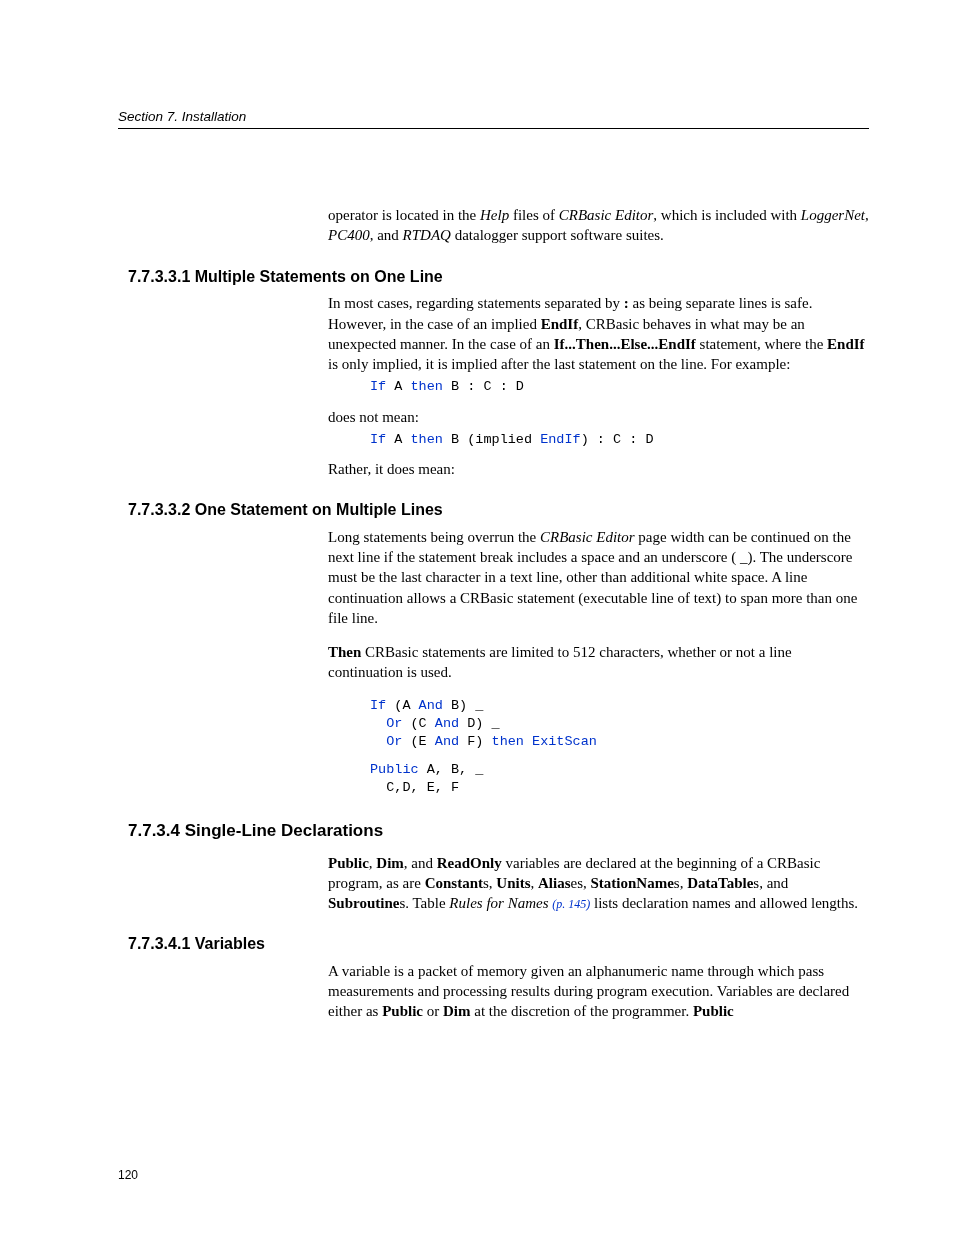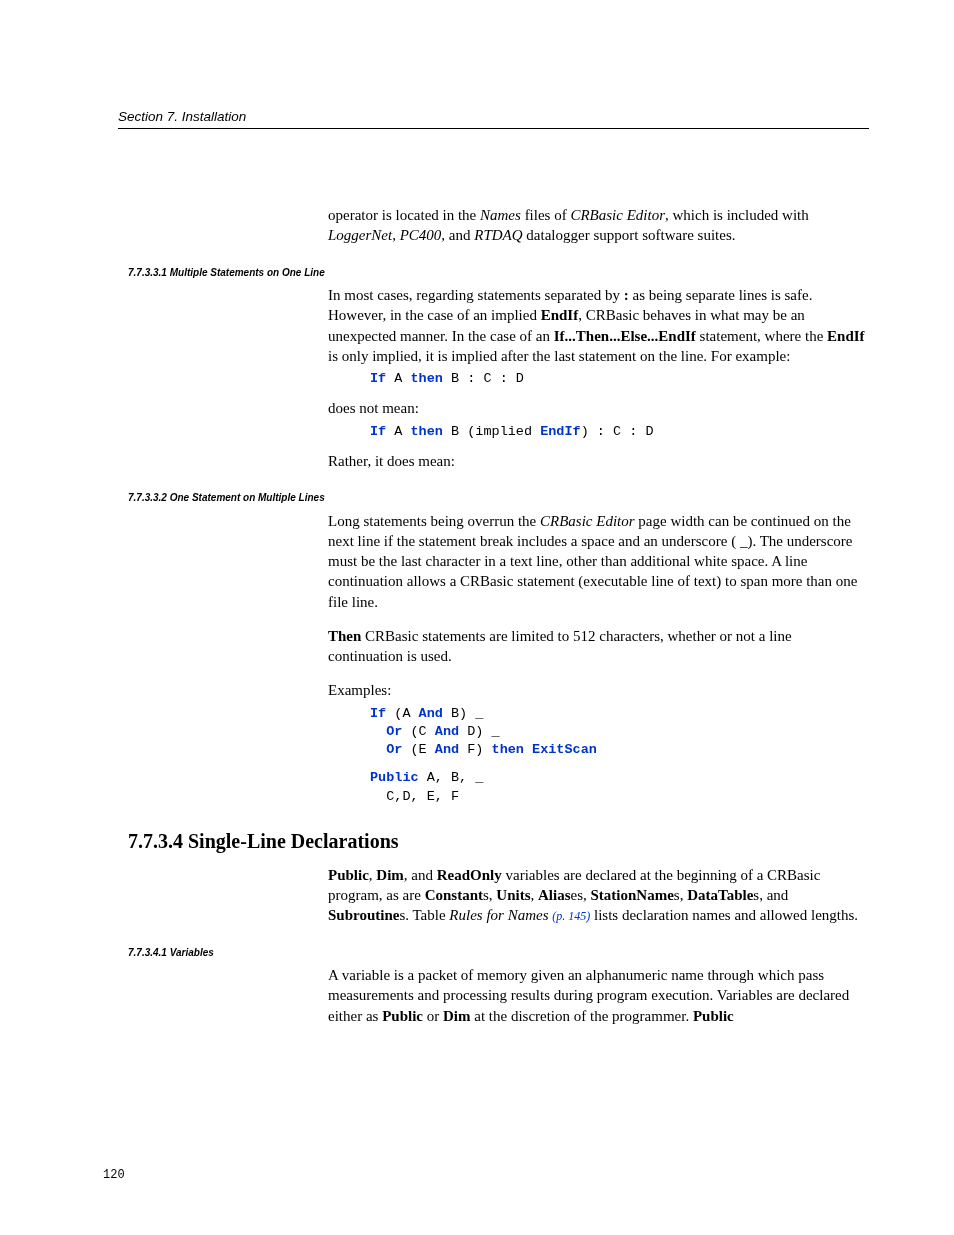--- a/index.html
+++ b/index.html
@@ -28,62 +28,61 @@
   }
   .body-col {
     margin-left: 210px;
   }
   .para {
     margin: 0 0 14px 0;
   }
   .h4 {
     font-family: Arial, Helvetica, sans-serif;
     font-weight: bold;
-    font-style: italic;
-    font-size: 10px;
+    font-size: 16px;
     margin: 20px 0 6px 10px;
   }
   .h3 {
-    font-family: Liberation Serif, serif;
+    font-family: Liberation Sans, sans-serif;
     font-weight: bold;
-    font-size: 20px;
+    font-size: 17px;
     margin: 22px 0 10px 10px;
   }
   .code {
     font-family: "Courier New", Courier, monospace;
     font-size: 13.5px;
     white-space: pre;
     margin: 4px 0 10px 42px;
   }
-  .kw { color: #0033cc; font-weight: bold; }
+  .kw { color: #0033cc; }
   .narrow { margin-bottom: 4px; }
   .footer {
     position: absolute;
-    left: 103px;
+    left: 118px;
     bottom: 52px;
-    font-family: Liberation Mono, monospace;
+    font-family: Liberation Sans, sans-serif;
     font-size: 12px;
   }
   .crossref {
     color: #0033cc;
     font-style: italic;
     font-size: 12px;
     text-align: right;
   }
 </style>
 </head>
 <body>
 
 <div class="page">
 
   <div class="running-head">Section 7.  Installation</div>
 
   <div class="body-col">
     <p class="para">
-      <span>operator is located in the </span><i>Names</i><span> files of </span><i>CRBasic Editor</i><span>, which is included with </span><i>LoggerNet</i><span>, </span><i>PC400</i><span>, and </span><i>RTDAQ</i><span> datalogger support software suites.</span>
+      <span>operator is located in the </span><i>Help</i><span> files of </span><i>CRBasic Editor</i><span>, which is included with </span><i>LoggerNet</i><span>, </span><i>PC400</i><span>, and </span><i>RTDAQ</i><span> datalogger support software suites.</span>
     </p>
   </div>
 
   <div class="h4">7.7.3.3.1 Multiple Statements on One Line</div>
 
   <div class="body-col">
     <p class="para narrow">
       <span>In most cases, regarding statements separated by </span><b>:</b><span> as being separate lines is safe. However, in the case of an implied </span><b>EndIf</b><span>, CRBasic behaves in what may be an unexpected manner.  In the case of an </span><b>If...Then...Else...EndIf</b><span> statement, where the </span><b>EndIf</b><span> is only implied, it is implied after the last statement on the line.  For example:</span>
     </p>
     <div class="code"><span class="kw">If</span><span> A </span><span class="kw">then</span><span> B : C : D</span></div>
@@ -94,21 +93,20 @@
 
   <div class="h4">7.7.3.3.2 One Statement on Multiple Lines</div>
 
   <div class="body-col">
     <p class="para">
       <span>Long statements being overrun the </span><i>CRBasic Editor</i><span> page width can be continued on the next line if the statement break includes a space and an underscore ( _).  The underscore must be the last character in a text line, other than additional white space.  A line continuation allows a CRBasic statement (executable line of text) to span more than one file line.</span>
     </p>
     <p class="para">
       <b>Then</b><span>  CRBasic statements are limited to 512 characters, whether or not a line continuation is used.</span>
     </p>
-    <p class="para narrow">Examples:</p>
     <div class="code"><span class="kw">If</span><span> (A </span><span class="kw">And</span><span> B) _
   </span><span class="kw">Or</span><span> (C </span><span class="kw">And</span><span> D) _
   </span><span class="kw">Or</span><span> (E </span><span class="kw">And</span><span> F) </span><span class="kw">then</span><span> </span><span class="kw">ExitScan</span></div>
     <div class="code"><span class="kw">Public</span><span> A, B, _
   C,D, E, F</span></div>
   </div>
 
   <div class="h3">7.7.3.4 Single-Line Declarations</div>
 
   <div class="body-col">

